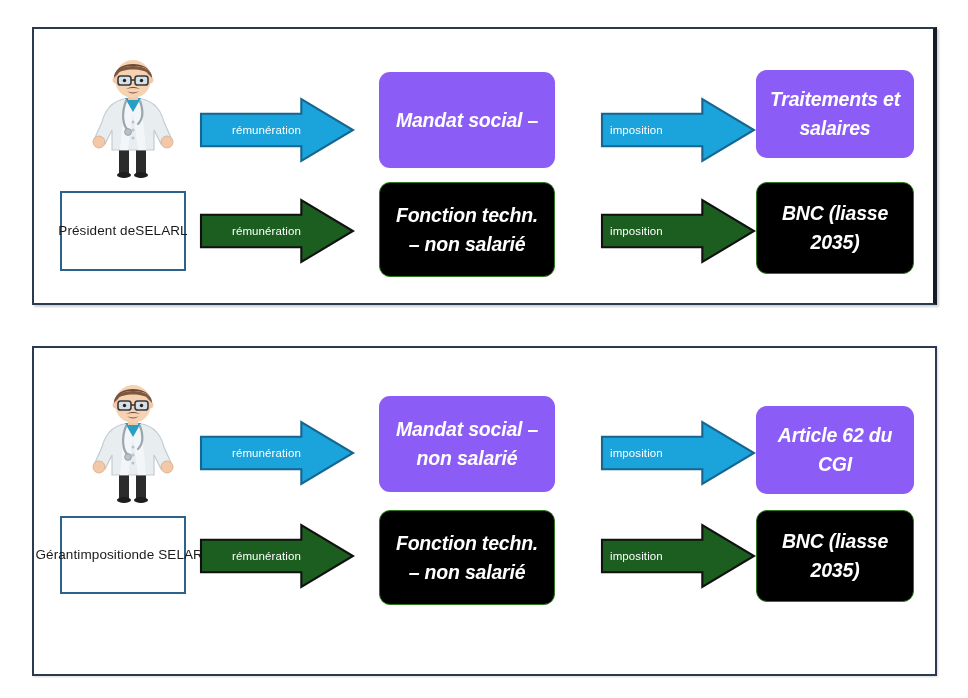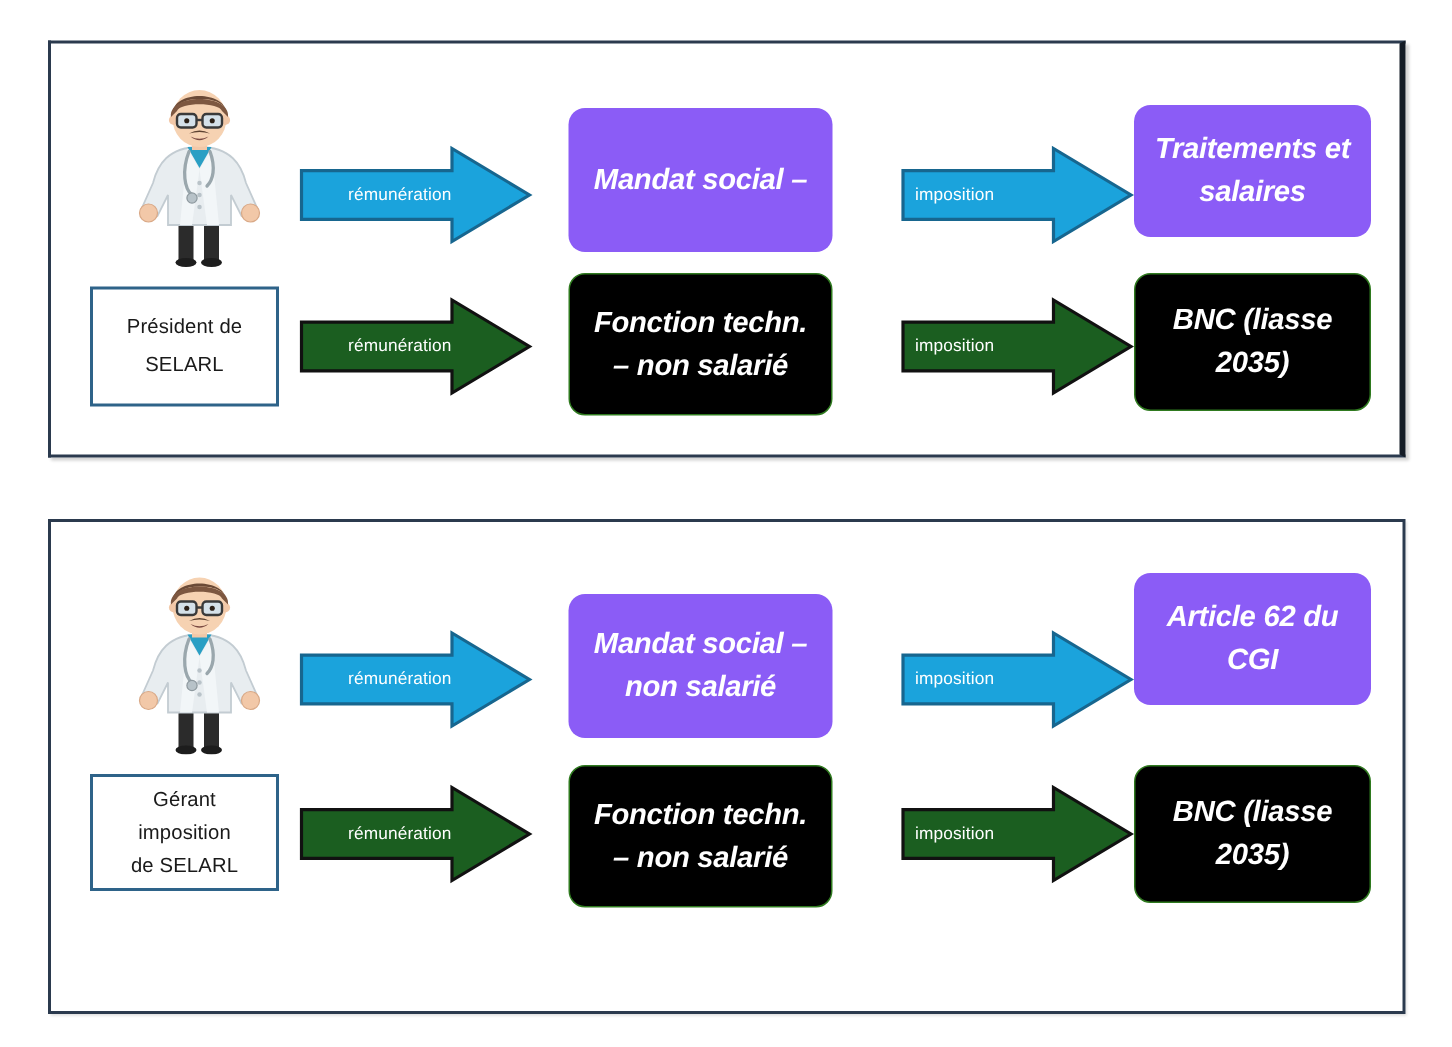--- a/index.html
+++ b/index.html
@@ -46,21 +46,21 @@
   }
   .avatar svg { display: block; }
 
   
   .role-box {
     position: absolute;
     border: 2px solid #2e6389;
     background: #ffffff;
     box-sizing: border-box;
     display: flex;
-    flex-direction: column;
+    flex-direction: row;
     align-items: center;
     justify-content: center;
     color: #1a1a1a;
     font-size: 13.5px;
     line-height: 1.85;
     text-align: center;
     letter-spacing: .1px;
   }
   .role-box .ln { display: block; white-space: nowrap; }
 
@@ -253,21 +253,21 @@
     <span class="ln">non salarié</span>
   </div>
 
   <div class="arrow lbl-pad-b" style="left:568px; top:74px; width:152px; height:62px;">
     <svg width="152" height="62" viewBox="0 0 1000 420" preserveAspectRatio="none">
       <use href="#blockarrow" fill="#1ba3dc" stroke="#17668f" stroke-width="14"></use>
     </svg>
     <span class="alabel">imposition</span>
   </div>
 
-  <div class="rbox blue" style="left:722px; top:34px; width:158px; height:88px;text-align:center;">
+  <div class="rbox blue" style="left:722px; top:58px; width:158px; height:88px;text-align:center;">
     <span class="ln">Article 62 du</span>
     <span class="ln">CGI</span>
   </div>
 
   <div class="arrow lbl-pad-a" style="left:167px; top:177px; width:152px; height:62px;">
     <svg width="152" height="62" viewBox="0 0 1000 420" preserveAspectRatio="none">
       <use href="#blockarrow" fill="#1b5e20" stroke="#111111" stroke-width="14"></use>
     </svg>
     <span class="alabel">rémunération</span>
   </div>

